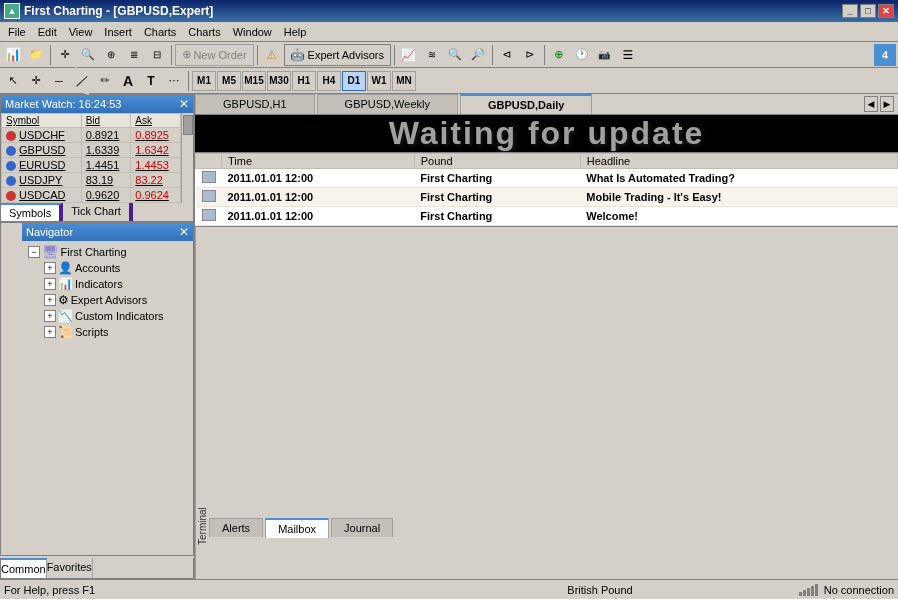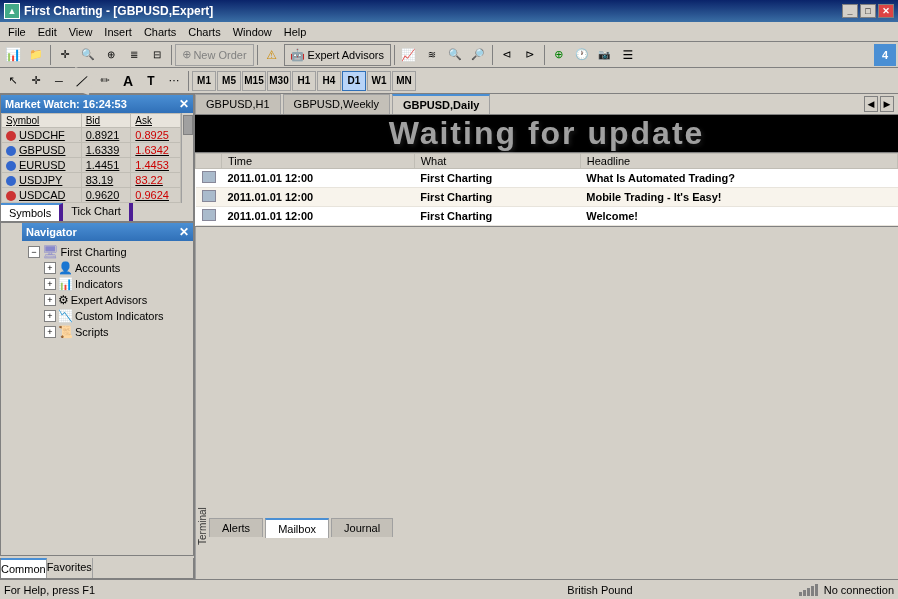--- a/index.html
+++ b/index.html
@@ -106,21 +106,21 @@
     }
     .panel-header {
       background: linear-gradient(to bottom, #4a8fd4, #3070b8);
       color: white;
       height: 18px;
       display: flex;
       align-items: center;
       justify-content: space-between;
       padding: 0 4px;
       font-size: 11px;
-      font-weight: bold;
+      font-weight: normal;
     }
     .panel-close { cursor: pointer; font-size: 11px; color: white; }
     .market-table { width: 100%; border-collapse: collapse; text-decoration: underline; }
     .market-table th {
       background: #e8e4dc;
       border: 1px solid #c0bdb5;
       padding: 1px 4px;
       font-size: 10px;
       text-align: left;
       font-weight: normal;
@@ -183,21 +183,21 @@
     .left-tab.active { background: #fff; border-top: 2px solid #4a8fd4; }
     .chart-tabs {
       display: flex;
       background: #d4d0c8;
       border-bottom: 1px solid #808080;
       align-items: center;
       justify-content: space-between;
     }
     .chart-tabs-list { display: flex; }
     .chart-tab {
-      padding: 3px 10px;
+      padding: 3px 27px;
       font-size: 11px;
       cursor: pointer;
       border: 1px solid #a0a0a0;
       border-bottom: none;
       margin-right: 2px;
       background: #c4c0b8;
     }
     .chart-tab.active { background: #d4d0c8; border-top: 2px solid #4a8fd4; font-weight: bold; }
     .chart-nav { display: flex; gap: 2px; padding-right: 4px; }
     .chart-nav-btn { width: 14px; height: 16px; background: #d4d0c8; border: 1px solid #808080; display: flex; align-items: center; justify-content: center; cursor: pointer; font-size: 9px; }
@@ -520,21 +520,21 @@
       <div class="chart-canvas">
         <span class="waiting-text">Waiting for update</span>
       </div>
 
       <div class="news-panel" style="display:flex; flex-direction:column;">
         <table class="news-table">
           <thead>
             <tr>
               <th style="width:14px;"></th>
               <th>Time</th>
-              <th>What</th>
+              <th>Pound</th>
               <th>Headline</th>
             </tr>
           </thead>
           <tbody id="news-tbody">
           <tr>
     <td><div style="width:14px;height:12px;background:#aabbcc;border:1px solid #889;display:inline-block;"></div></td>
     <td style="font-weight:bold; white-space:nowrap;">2011.01.01 12:00</td>
     <td style="font-weight:bold;">First Charting</td>
     <td style="font-weight:bold;">What Is Automated Trading?</td>
   </tr>

